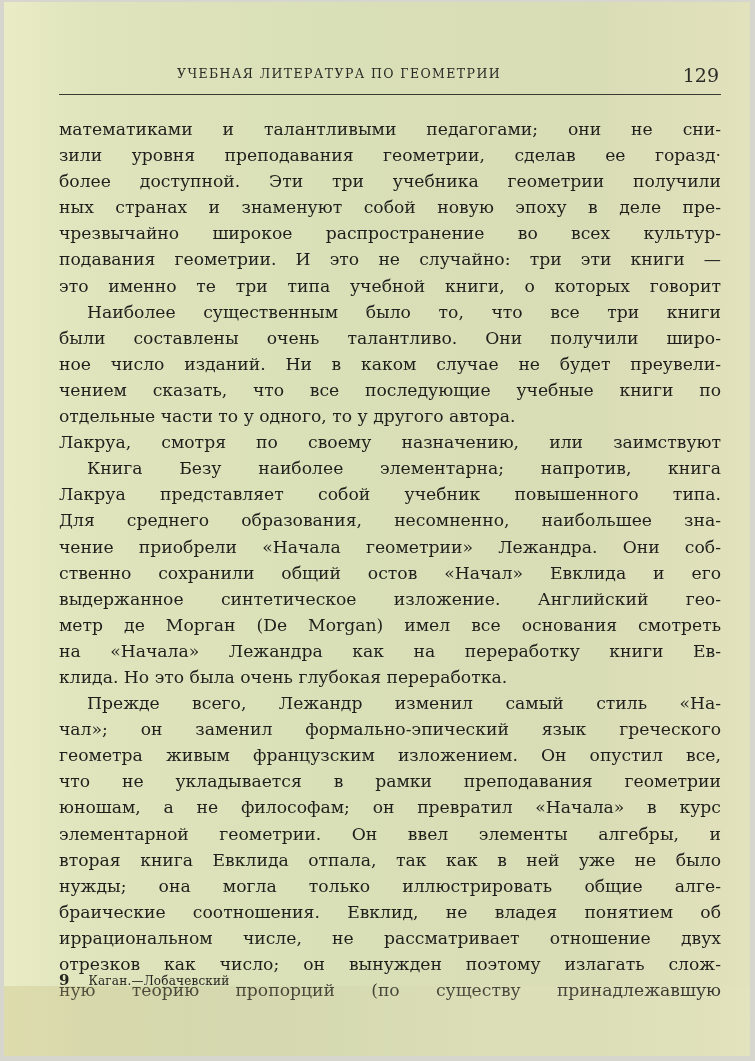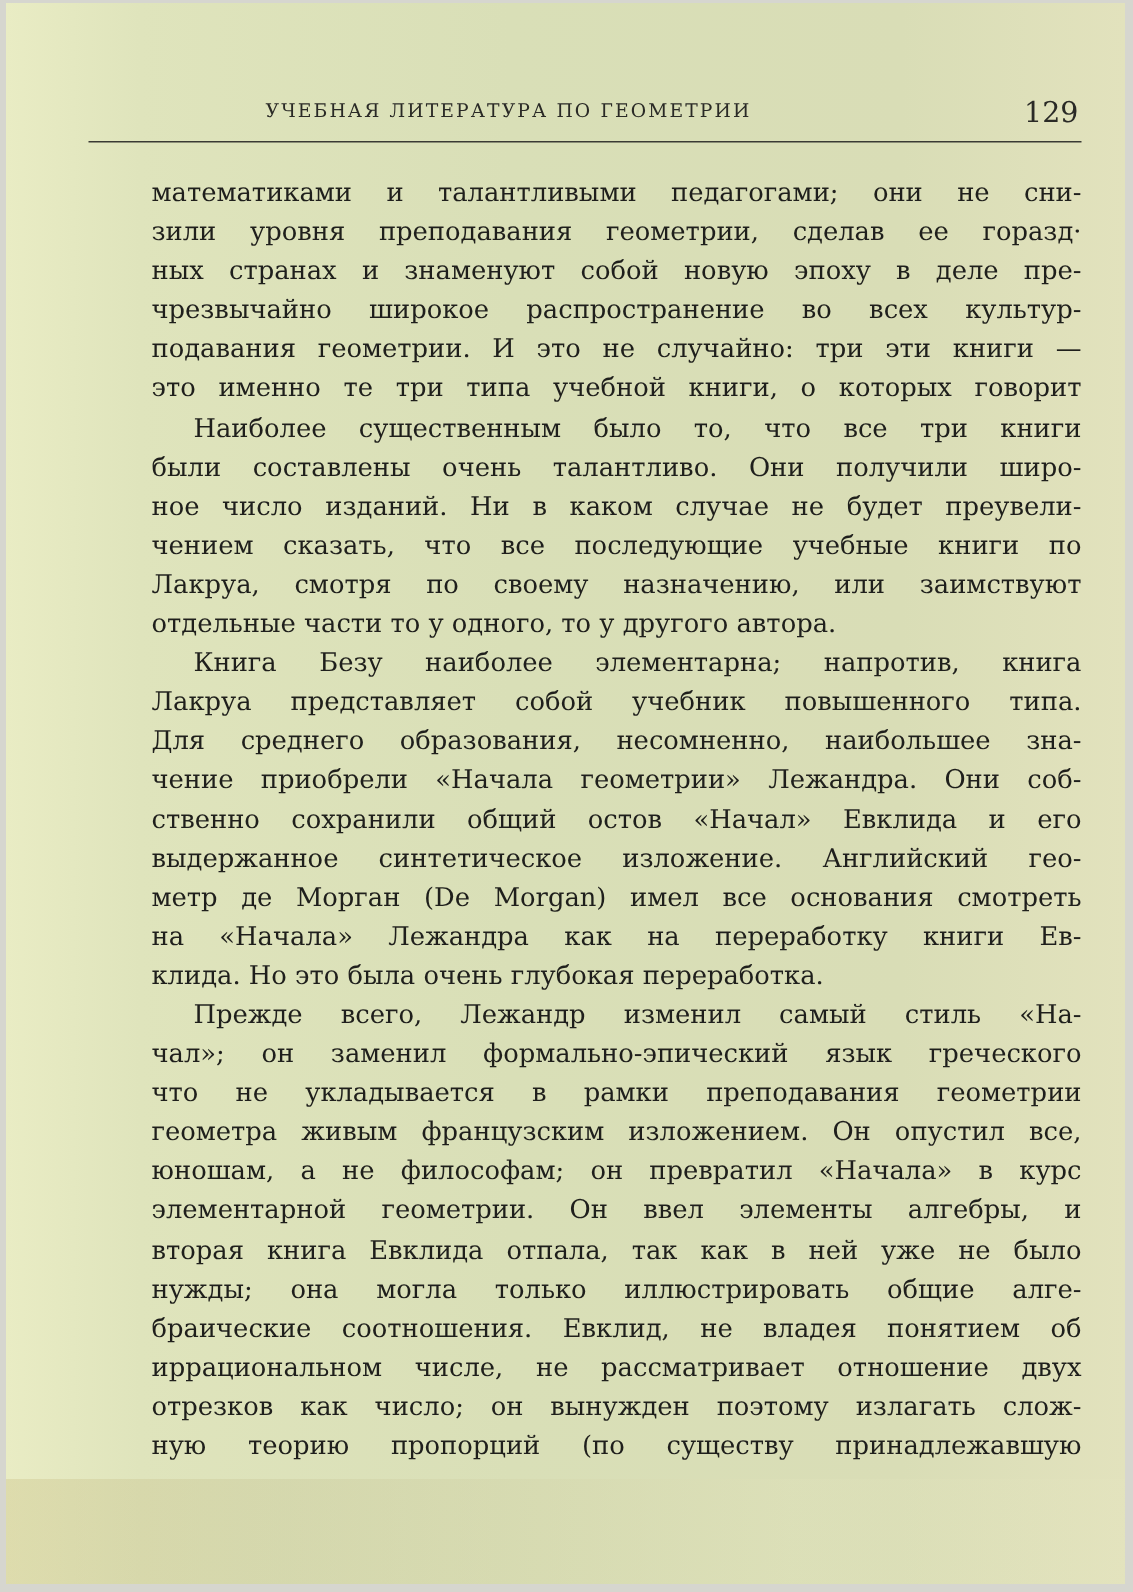--- a/index.html
+++ b/index.html
@@ -31,21 +31,21 @@
     position: absolute; left: 55px; top: 92px; width: 662px; height: 0;
     border-top: 1.5px solid #3a3a34;
   }
   .body-text {
     position: absolute; left: 55px; top: 114px; width: 662px;
     font-family: "DejaVu Serif", serif; font-size: 17.2px; line-height: 26.1px;
     color: #1f1f1c;
   }
   .line {
     display: block; white-space: nowrap; text-align: justify; text-align-last: justify;
-    height: 26.1px; overflow: visible; margin-left: 42px;
+    height: 26.1px; overflow: visible;
   }
   .line.last { text-align-last: left; }
   .line.indent { padding-left: 28px; }
   .footer-sig {
     position: absolute; left: 55px; top: 968px;
     font-family: "DejaVu Serif", serif; color: #25251f;
   }
   .sig-number { font-size: 15px; font-weight: bold; margin-right: 14px; }
   .sig-text { font-size: 12px; letter-spacing: 0.2px; }
 </style>
@@ -55,46 +55,51 @@
 <div class="page">
   <div class="running-head">
     <span class="running-title">УЧЕБНАЯ ЛИТЕРАТУРА ПО ГЕОМЕТРИИ</span>
     <span class="page-number">129</span>
   </div>
   <div class="head-rule"></div>
 
   <div class="body-text" id="body-text">
       <span class="line">математиками и талантливыми педагогами; они не сни-</span>
       <span class="line">зили уровня преподавания геометрии, сделав ее горазд·</span>
+      <span class="line">более доступной. Эти три учебника геометрии получили</span>
       <span class="line">ных странах и знаменуют собой новую эпоху в деле пре-</span>
       <span class="line">чрезвычайно широкое распространение во всех культур-</span>
       <span class="line">подавания геометрии. И это не случайно: три эти книги —</span>
       <span class="line">это именно те три типа учебной книги, о которых говорит</span>
       <span class="line indent">Наиболее существенным было то, что все три книги</span>
       <span class="line">были составлены очень талантливо. Они получили широ-</span>
       <span class="line">ное число изданий. Ни в каком случае не будет преувели-</span>
       <span class="line">чением сказать, что все последующие учебные книги по</span>
+      <span class="line last">отдельные части то у одного, то у другого автора.</span>
       <span class="line">Лакруа, смотря по своему назначению, или заимствуют</span>
-      <span class="line last">отдельные части то у одного, то у другого автора.</span>
       <span class="line indent">Книга Безу наиболее элементарна; напротив, книга</span>
       <span class="line">Лакруа представляет собой учебник повышенного типа.</span>
       <span class="line">Для среднего образования, несомненно, наибольшее зна-</span>
       <span class="line">чение приобрели «Начала геометрии» Лежандра. Они соб-</span>
       <span class="line">ственно сохранили общий остов «Начал» Евклида и его</span>
       <span class="line">выдержанное синтетическое изложение. Английский гео-</span>
       <span class="line">метр де Морган (De Morgan) имел все основания смотреть</span>
       <span class="line">на «Начала» Лежандра как на переработку книги Ев-</span>
       <span class="line last">клида. Но это была очень глубокая переработка.</span>
       <span class="line indent">Прежде всего, Лежандр изменил самый стиль «На-</span>
       <span class="line">чал»; он заменил формально-эпический язык греческого</span>
+      <span class="line">геометра живым французским изложением. Он опустил все,</span>
       <span class="line">что не укладывается в рамки преподавания геометрии</span>
-      <span class="line">геометра живым французским изложением. Он опустил все,</span>
       <span class="line">юношам, а не философам; он превратил «Начала» в курс</span>
       <span class="line">элементарной геометрии. Он ввел элементы алгебры, и</span>
       <span class="line">вторая книга Евклида отпала, так как в ней уже не было</span>
       <span class="line">нужды; она могла только иллюстрировать общие алге-</span>
       <span class="line">браические соотношения. Евклид, не владея понятием об</span>
       <span class="line">иррациональном числе, не рассматривает отношение двух</span>
       <span class="line">отрезков как число; он вынужден поэтому излагать слож-</span>
       <span class="line">ную теорию пропорций (по существу принадлежавшую</span>
     </div>
 
+  <div class="footer-sig">
+    <span class="sig-number">9</span>
+    <span class="sig-text">Каган.—Лобачевский</span>
+  </div>
 </div>
 
 </body></html>

